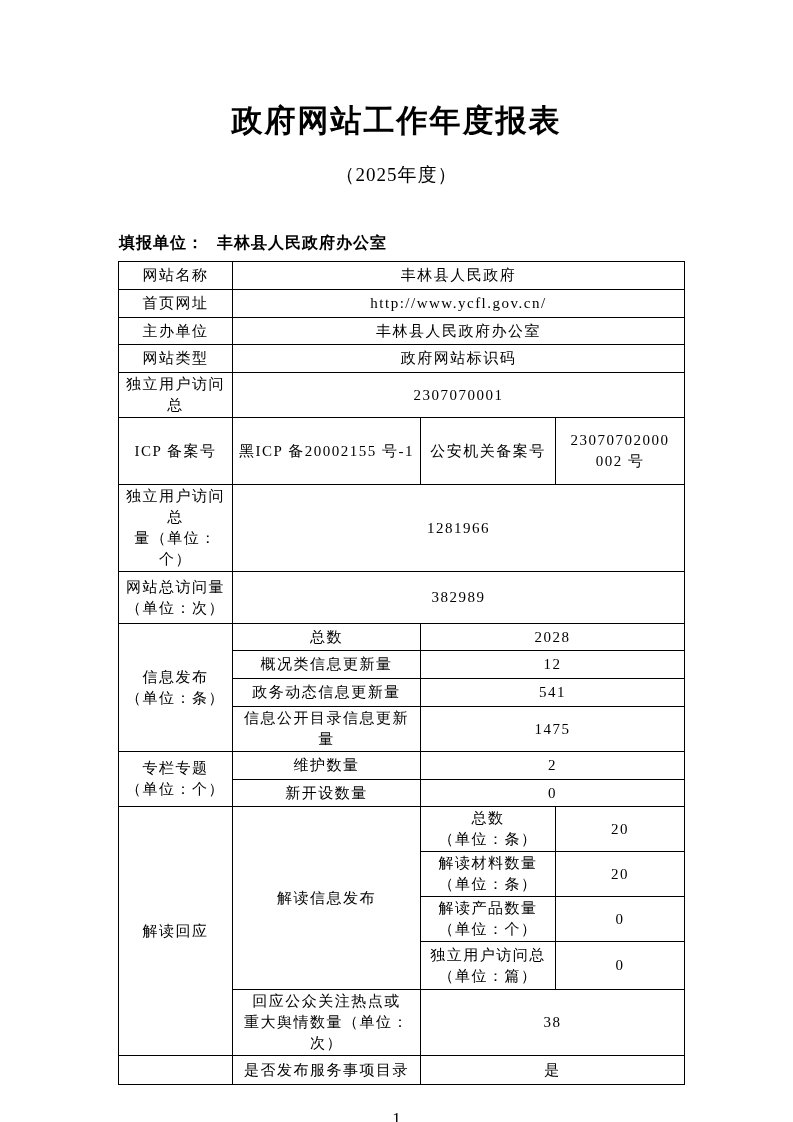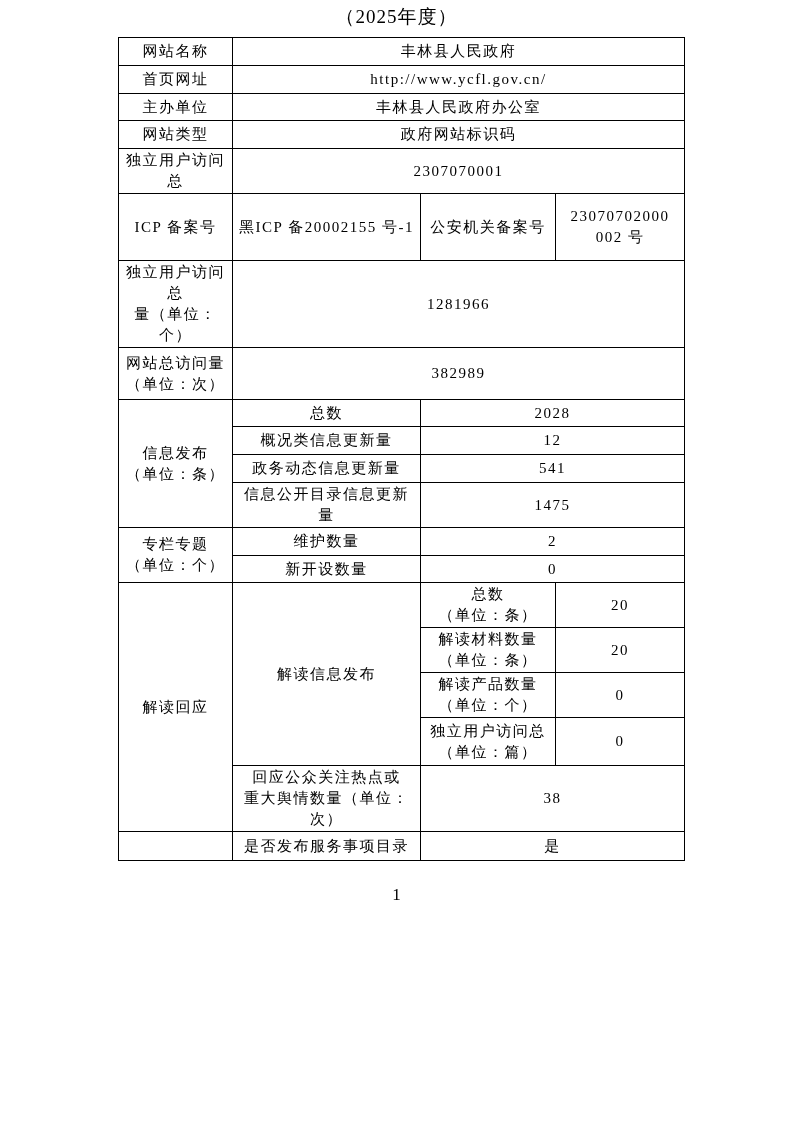--- a/index.html
+++ b/index.html
@@ -16,21 +16,21 @@
     margin: 0;
     padding-top: 102px;
     text-align: center;
     font-size: 31px;
     line-height: 1.2;
     font-weight: 700;
     letter-spacing: 2px;
     font-family: "Liberation Sans", "DejaVu Sans", sans-serif;
   }
   .subtitle {
-    margin-top: 4px;
+    margin-top: 23px;
     text-align: center;
     font-size: 19px;
     letter-spacing: 1px;
   }
   .report-unit {
     margin: 45px 0 0 119px;
     font-size: 16px;
     font-weight: 700;
     letter-spacing: 1px;
     font-family: "Liberation Sans", "DejaVu Sans", sans-serif;
@@ -60,23 +60,27 @@
     margin-top: 24px;
     text-align: center;
     font-size: 17px;
   }
 </style>
 </head>
 <body>
 
 <div class="page">
 
+  <h1 class="title">政府网站工作年度报表</h1>
 
   <div class="subtitle">（2025年度）</div>
 
+  <div class="report-unit">
+    <span>填报单位：</span><span class="ru-value">丰林县人民政府办公室</span>
+  </div>
 
   <table class="report-table">
     <colgroup>
       <col style="width:114px">
       <col style="width:188px">
       <col style="width:135px">
       <col style="width:129px">
     </colgroup>
     <tbody>
       <tr style="height:28px">

